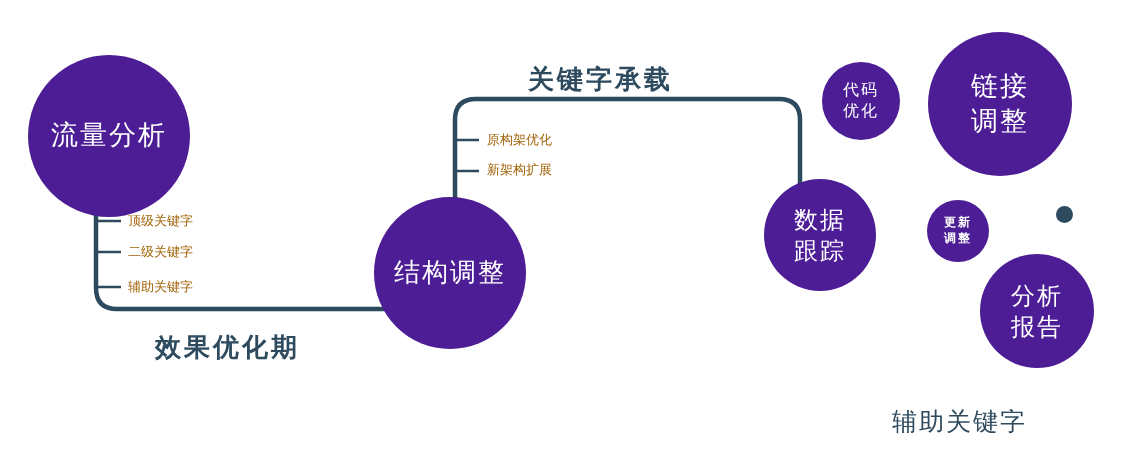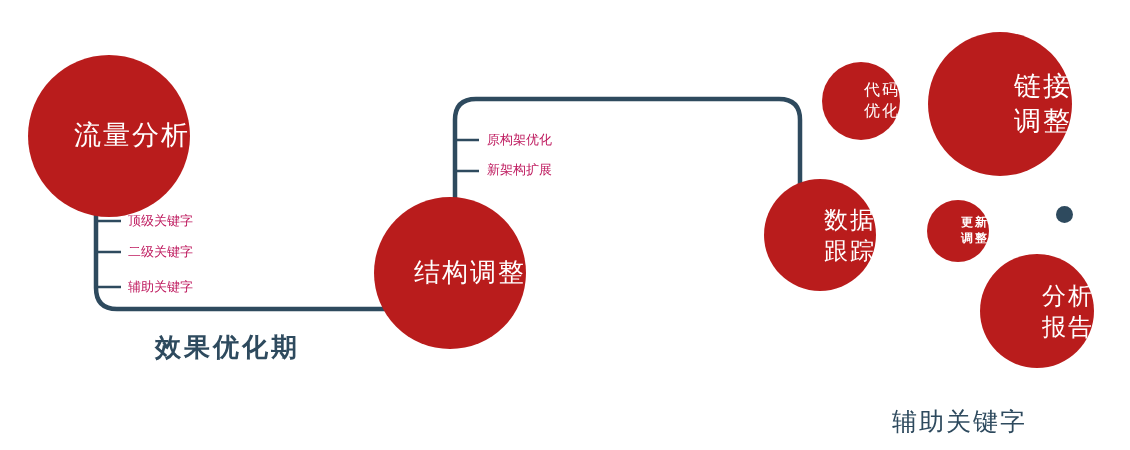--- a/index.html
+++ b/index.html
@@ -24,25 +24,25 @@
   }
   .tick {
     fill: none;
     stroke: #2e4a5e;
     stroke-width: 2.5;
     stroke-linecap: butt;
   }
   .node {
     position: absolute;
     border-radius: 50%;
-    background: #b91c1c;
+    background: #4c1d95;
     color: #ffffff;
     display: flex;
     align-items: center;
-    justify-content: flex-end;
+    justify-content: center;
     text-align: center;
   }
   .node-label {
     white-space: pre-line;
     line-height: 1.3;
     letter-spacing: 2px;
   }
   #node-traffic  { left: 28px;  top: 55px;  width: 162px; height: 162px; font-size: 27px; }
   #node-structure{ left: 374px; top: 197px; width: 152px; height: 152px; font-size: 26px; }
   #node-tracking { left: 764px; top: 179px; width: 112px; height: 112px; font-size: 24px; }
@@ -52,21 +52,21 @@
   #node-report   { left: 980px; top: 254px; width: 114px; height: 114px; font-size: 24px; }
   .dot {
     position: absolute;
     left: 1056px; top: 206px;
     width: 17px; height: 17px;
     border-radius: 50%;
     background: #2e4a5e;
   }
   .tick-label {
     position: absolute;
-    color: #be185d;
+    color: #a16207;
     font-size: 13px;
     line-height: 16px;
     white-space: nowrap;
     transform: translateY(-50%);
   }
   #tl-left-1 { left: 128px; top: 221px; }
   #tl-left-2 { left: 128px; top: 252px; }
   #tl-left-3 { left: 128px; top: 287px; }
   #tl-mid-1  { left: 487px; top: 140px; }
   #tl-mid-2  { left: 487px; top: 171px; font-family: Liberation Mono, monospace; }
@@ -144,16 +144,17 @@
   <div class="dot"></div>
 
   <div class="tick-label" id="tl-left-1">顶级关键字</div>
   <div class="tick-label" id="tl-left-2">二级关键字</div>
   <div class="tick-label" id="tl-left-3">辅助关键字</div>
 
   <div class="tick-label" id="tl-mid-1">原构架优化</div>
   <div class="tick-label" id="tl-mid-2">新架构扩展</div>
 
   <div class="edge-label" id="el-user-base">效果优化期</div>
+  <div class="edge-label" id="el-keyword">关键字承载</div>
 
   <div class="caption">辅助关键字</div>
 
 </div>
 
 </body></html>

